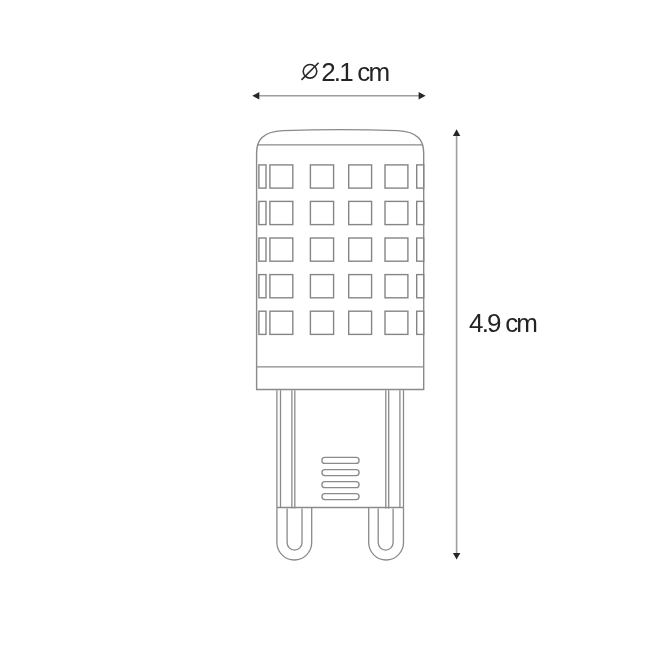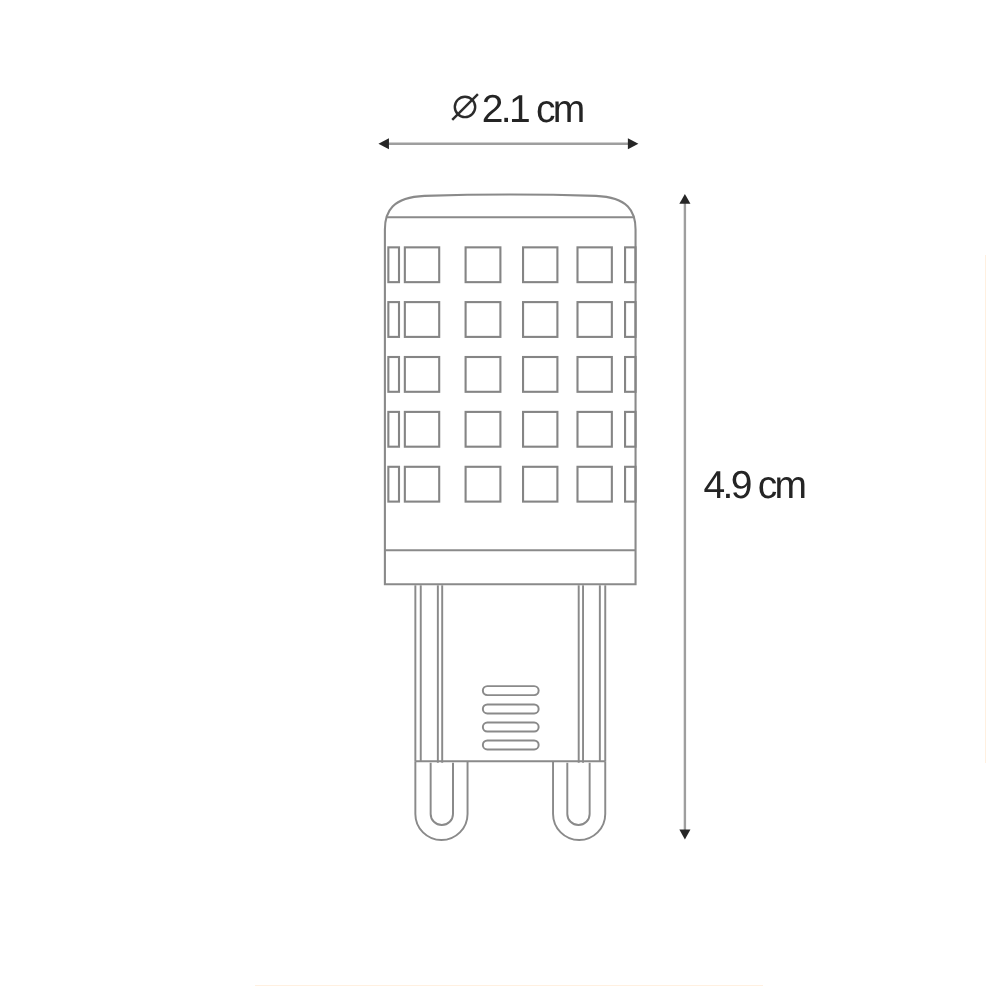--- a/index.html
+++ b/index.html
@@ -1,16 +1,16 @@
 <!DOCTYPE html>
 <html><head>
 <meta charset="utf-8">
 <style>
   html,body{margin:0;padding:0;background:#ffffff;}
-  .wrap{width:657px;height:657px;position:relative;background:#fdba74;overflow:hidden;}
+  .wrap{width:657px;height:657px;position:relative;background:#e5e5e5;overflow:hidden;}
   svg{display:block;}
   text{font-family:"Liberation Sans",sans-serif;}
 </style>
 </head>
 <body>
 <div class="wrap">
 <svg width="657" height="657" viewBox="0 0 657 657">
 
   <rect x="0" y="0" width="657" height="657" fill="#ffffff"></rect>
 

